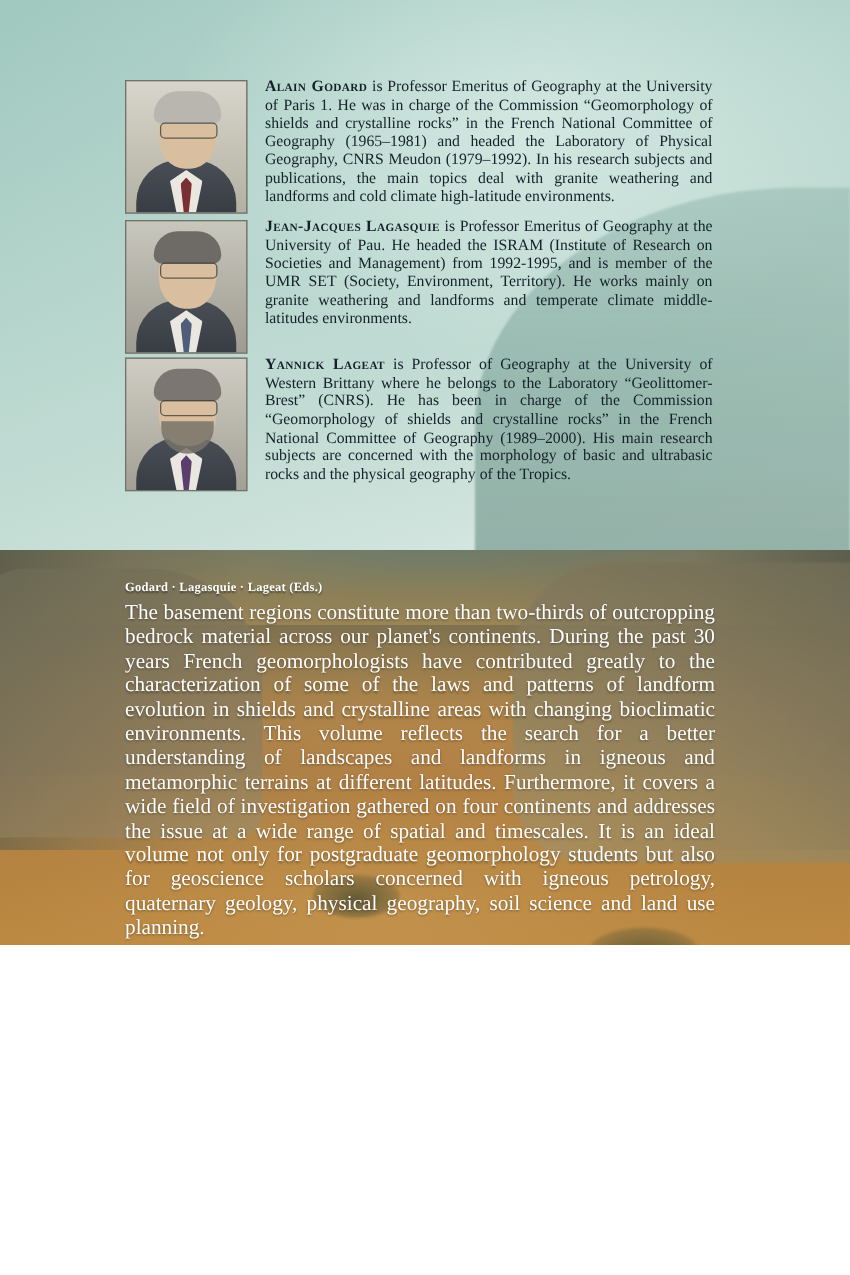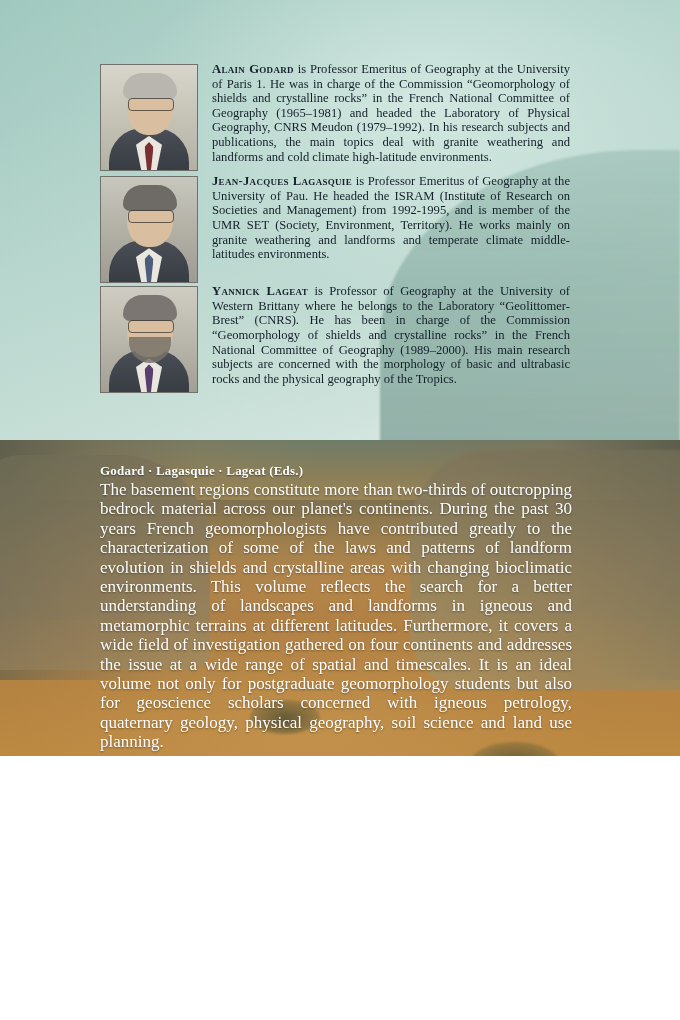--- a/index.html
+++ b/index.html
@@ -207,21 +207,21 @@
   }
 
   
   .blurb {
     position: absolute;
     left: 100px; top: 462px;
     width: 472px;
     color: #ffffff;
   }
   .editors {
-    font-size: 13px;
+    font-size: 10px;
     line-height: 18px;
     font-weight: bold;
     letter-spacing: 0.2px;
     text-shadow: 0 1px 1.5px rgba(0,0,0,0.45);
   }
   .book-title {
     font-size: 15px;
     line-height: 19px;
     font-weight: bold;
     letter-spacing: 0.2px;

